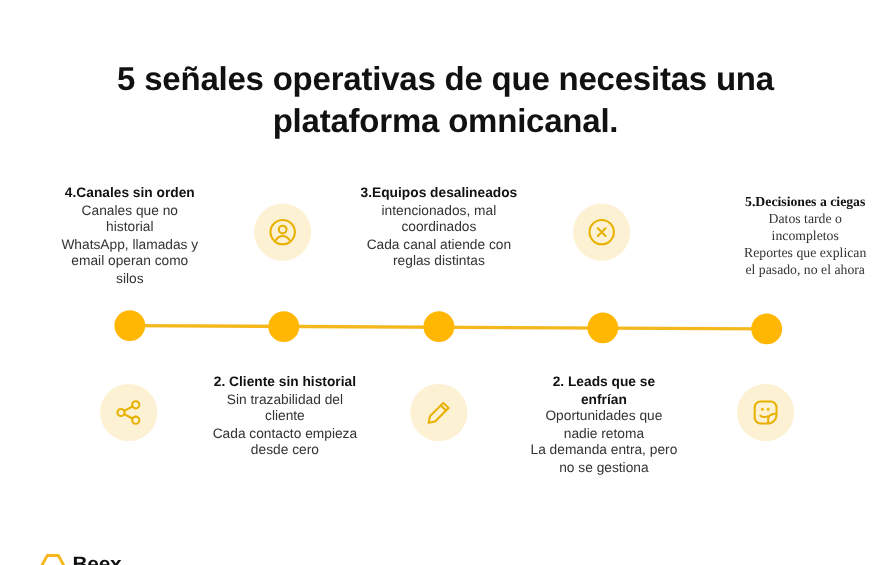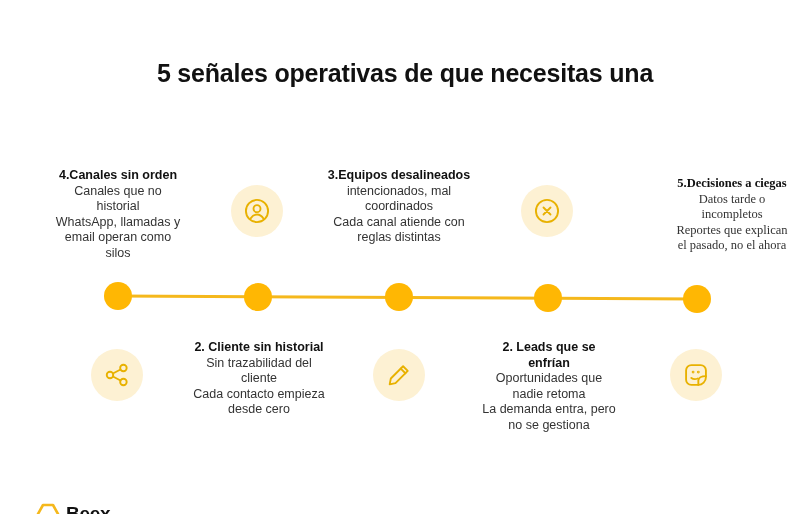--- a/index.html
+++ b/index.html
@@ -1,21 +1,21 @@
 <!DOCTYPE html>
 <html><head>
 <meta charset="utf-8">
 <style>
   * { margin: 0; padding: 0; box-sizing: border-box; }
   html, body { width: 810px; height: 514px; background: #ffffff; overflow: hidden; }
   body { position: relative; font-family: "Liberation Sans", "DejaVu Sans", sans-serif; color: #222; }
 
   .title {
     position: absolute; left: 0; top: 54px; width: 810px;
-    text-align: center; font-size: 25px; font-weight: bold; line-height: 38px;
+    text-align: center; font-size: 30px; font-weight: bold; line-height: 38px;
     color: #111; letter-spacing: -0.2px;
   }
 
   .step {
     position: absolute; text-align: center; font-size: 12.5px; line-height: 15.5px; color: #333;
   }
   .step .st-title { font-weight: bold; color: #111; font-size: 12.5px; }
   .step .st-line { display: block; }
 
   .timeline { position: absolute; left: 0; top: 0; width: 810px; height: 514px; pointer-events: none; }
@@ -30,20 +30,21 @@
   .logo {
     position: absolute; left: 36px; top: 463px; display: flex; align-items: center; gap: 6px; margin-top: 40px;
   }
   .logo-text { font-size: 19px; font-weight: bold; color: #111; letter-spacing: -0.3px; }
 </style>
 </head>
 <body>
 
 <div class="title">
   <div>5 señales operativas de que necesitas una</div>
+  <div>plataforma omnicanal.</div>
 </div>
 
 <div class="step" style="left:48px; top:168px; width:140px;">
   <span class="st-line st-title">4.Canales sin orden</span>
   <span class="st-line">Canales que no</span>
   <span class="st-line">historial</span>
   <span class="st-line">WhatsApp, llamadas y</span>
   <span class="st-line">email operan como</span>
   <span class="st-line">silos</span>
 </div>

